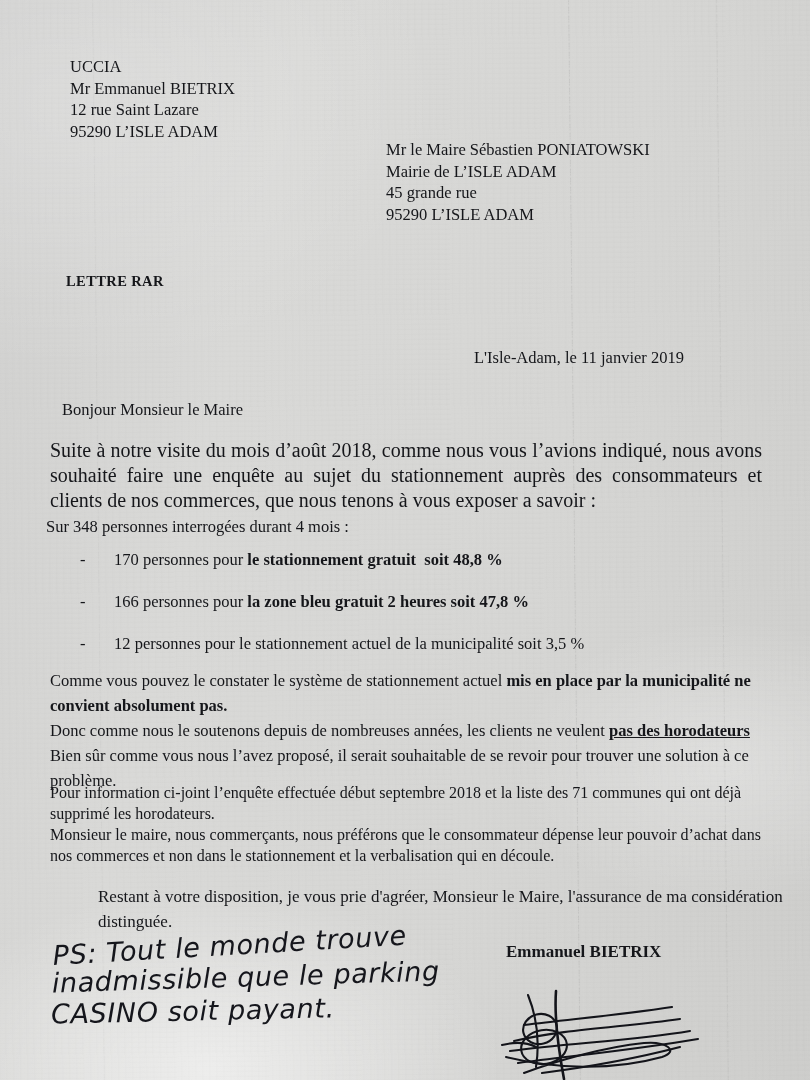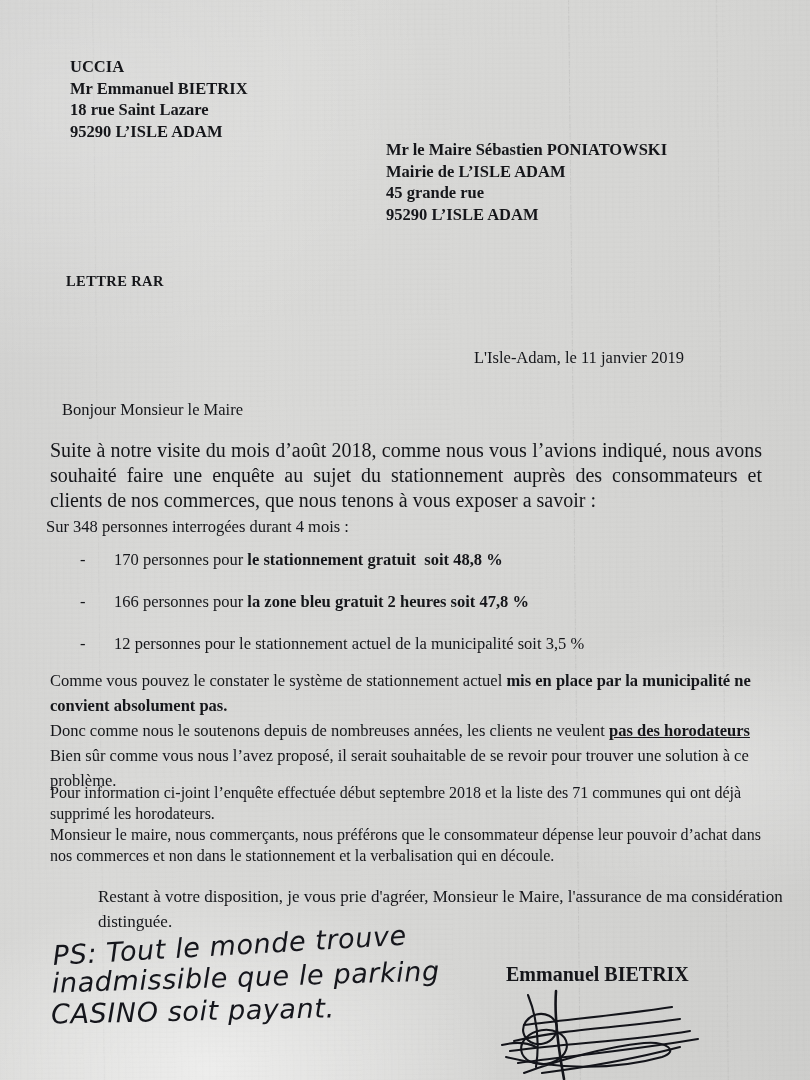--- a/index.html
+++ b/index.html
@@ -73,21 +73,21 @@
   
   #content {
     position: absolute;
     left: 14px;
     top: 10px;
     width: 810px;
     height: 1080px;
     color: #15161a;
   }
   .blk { position: absolute; }
-  .line { white-space: pre; font-weight: bold; }
+  .line { white-space: pre; }
 
   #sender      { left: 56px;  top: 46px;  font-size: 16.5px; line-height: 21.5px; }
   #recipient   { left: 372px; top: 129px; font-size: 16.5px; line-height: 21.5px; }
   #rar         { left: 52px;  top: 263px; font-size: 14.5px; font-weight: bold; letter-spacing: 0.4px; }
   #dateline    { left: 460px; top: 330px; font-size: 16.5px; margin-top: 8px; }
   #salutation  { left: 48px;  top: 390px; font-size: 16.5px; }
 
   #intro { left: 36px; top: 428px; width: 712px; font-size: 20px; line-height: 25px; text-align: justify; }
   #survey-intro { left: 32px; top: 507px; font-size: 16.5px; }
 
@@ -119,22 +119,22 @@
     font-style: italic;
     letter-spacing: 0.6px;
     white-space: pre;
   }
   #ps .hw.l1 { transform: rotate(-1.1deg) translateX(2px); }
   #ps .hw.l2 { transform: rotate(0.4deg); }
   #ps .hw.l3 { transform: rotate(0.9deg) translateX(-2px); }
 
   
   #sig-name {
-    left: 492px; top: 953px;
-    font-size: 20px;
+    left: 492px; top: 932px;
+    font-size: 17px;
     font-weight: bold;
   }
   #signature {
     left: 470px; top: 975px;
     width: 250px; height: 100px;
   }
   #signature svg { display: block; }
 </style>
 </head>
 <body>
@@ -146,21 +146,21 @@
     <div class="crease c1"></div>
     <div class="crease c2"></div>
     <div class="crease c3"></div>
   </div>
 
   <div id="content">
 
     <div class="blk" id="sender">
       <div class="line">UCCIA</div>
       <div class="line">Mr Emmanuel BIETRIX</div>
-      <div class="line">18 rue Saint Lazare</div>
+      <div class="line">12 rue Saint Lazare</div>
       <div class="line">95290 L’ISLE ADAM</div>
     </div>
 
     <div class="blk" id="recipient">
       <div class="line">Mr le Maire Sébastien PONIATOWSKI</div>
       <div class="line">Mairie de L’ISLE ADAM</div>
       <div class="line">45 grande rue</div>
       <div class="line">95290 L’ISLE ADAM</div>
     </div>
 

